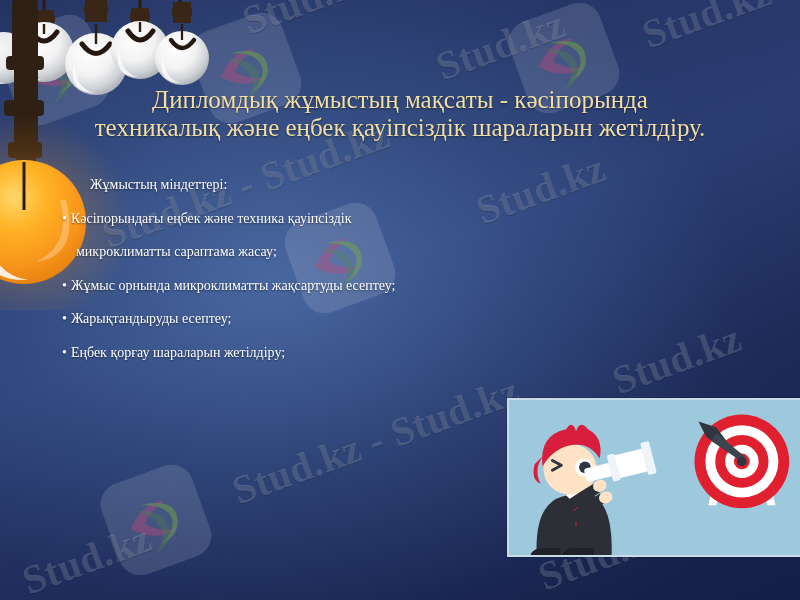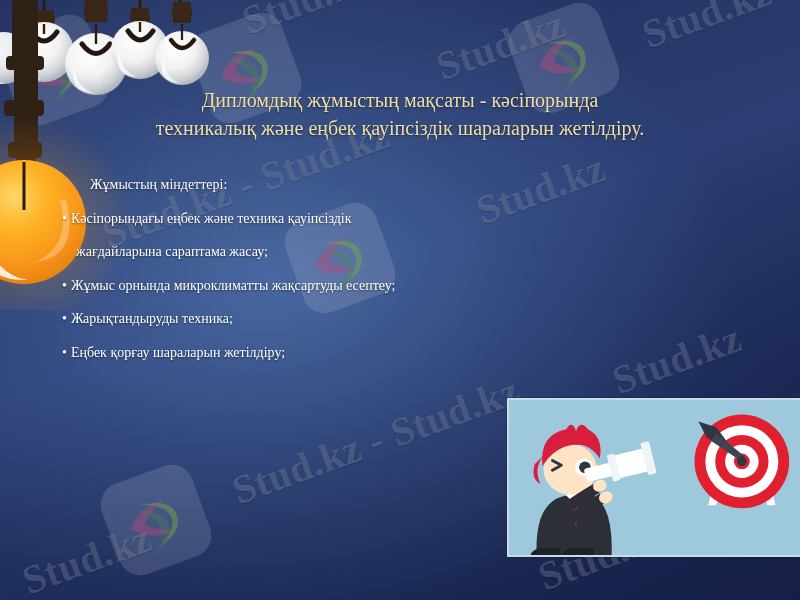--- a/index.html
+++ b/index.html
@@ -40,21 +40,21 @@
 
   
   .bulbs{position:absolute;left:0;top:0;width:250px;height:310px;z-index:6;}
   .bulbs svg{display:block;}
 
   
   .title{
     position:absolute;left:40px;top:86px;width:720px;
     text-align:center;
     color:#f2dfa6;
-    font-size:20px;line-height:28px;
+    font-size:25px;line-height:28px;
     font-weight:400;
     text-shadow:0 1px 2px rgba(0,0,0,0.45);
     z-index:8;
   }
   .title .l2{display:block;}
 
   .body-block{
     position:absolute;left:62px;top:168px;width:700px;
     color:#ffffff;
     font-size:14px;line-height:33.5px;
@@ -225,23 +225,23 @@
   </div>
 
   <div class="title">
     <span>Дипломдық жұмыстың мақсаты -  кәсіпорында</span>
     <span class="l2">техникалық және еңбек қауіпсіздік шараларын жетілдіру.</span>
   </div>
 
   <div class="body-block" id="bodyBlock">
     <span class="lead">Жұмыстың міндеттері:</span>
   <span class="bullet"><span class="b">•</span><span>Кәсіпорындағы еңбек және техника қауіпсіздік</span></span>
-      <span class="cont">жағдайларына сараптама жасау;</span>
+      <span class="cont">микроклиматты сараптама жасау;</span>
       <span class="bullet"><span class="b">•</span><span>Жұмыс орнында микроклиматты жақсартуды есептеу;</span></span>
-      <span class="bullet"><span class="b">•</span><span>Жарықтандыруды техника;</span></span>
+      <span class="bullet"><span class="b">•</span><span>Жарықтандыруды есептеу;</span></span>
       <span class="bullet"><span class="b">•</span><span>Еңбек қорғау шараларын жетілдіру;</span></span>
     </div>
 
   <div class="picture">
     <svg viewBox="0 0 300 159" xmlns="http://www.w3.org/2000/svg" preserveAspectRatio="none">
       <rect x="0" y="0" width="300" height="159" fill="#9ec9dd"></rect>
 
       <g fill="#ffffff">
         <path d="M202 108 l8 -36 l8 2 l-8 34 z"></path>
         <path d="M270 108 l-8 -36 l-8 2 l8 34 z"></path>

